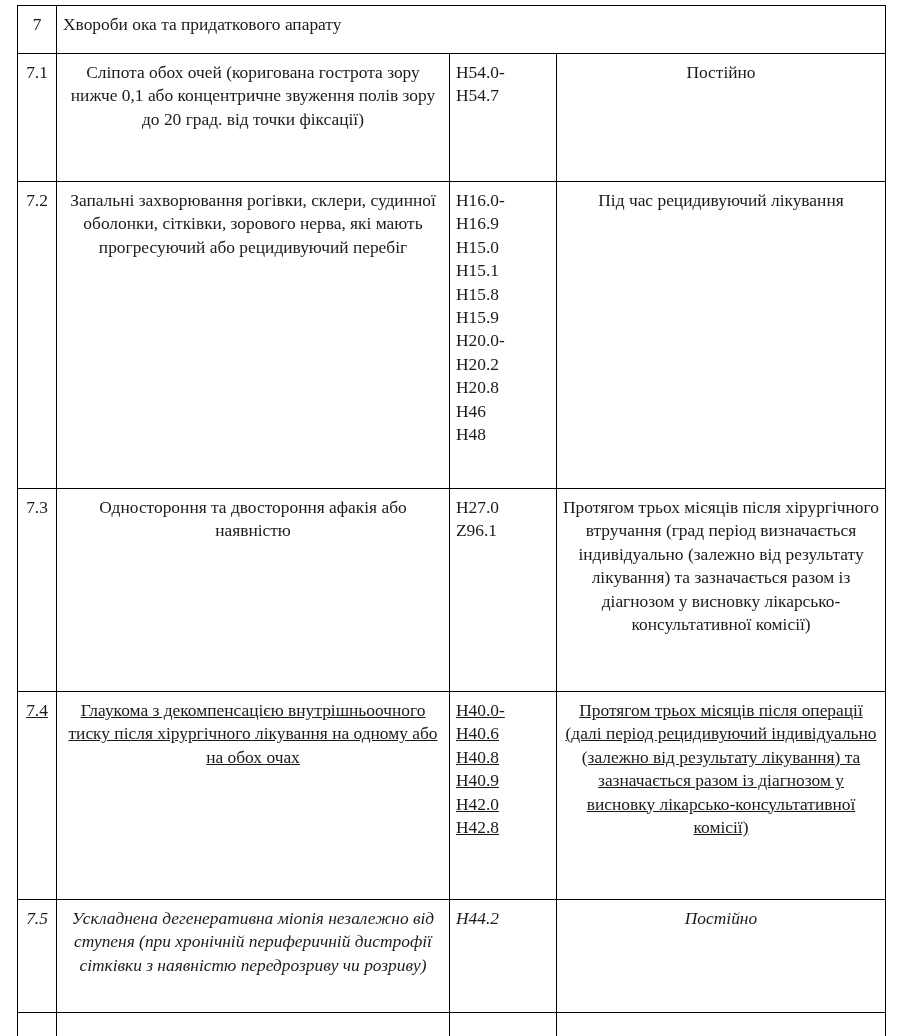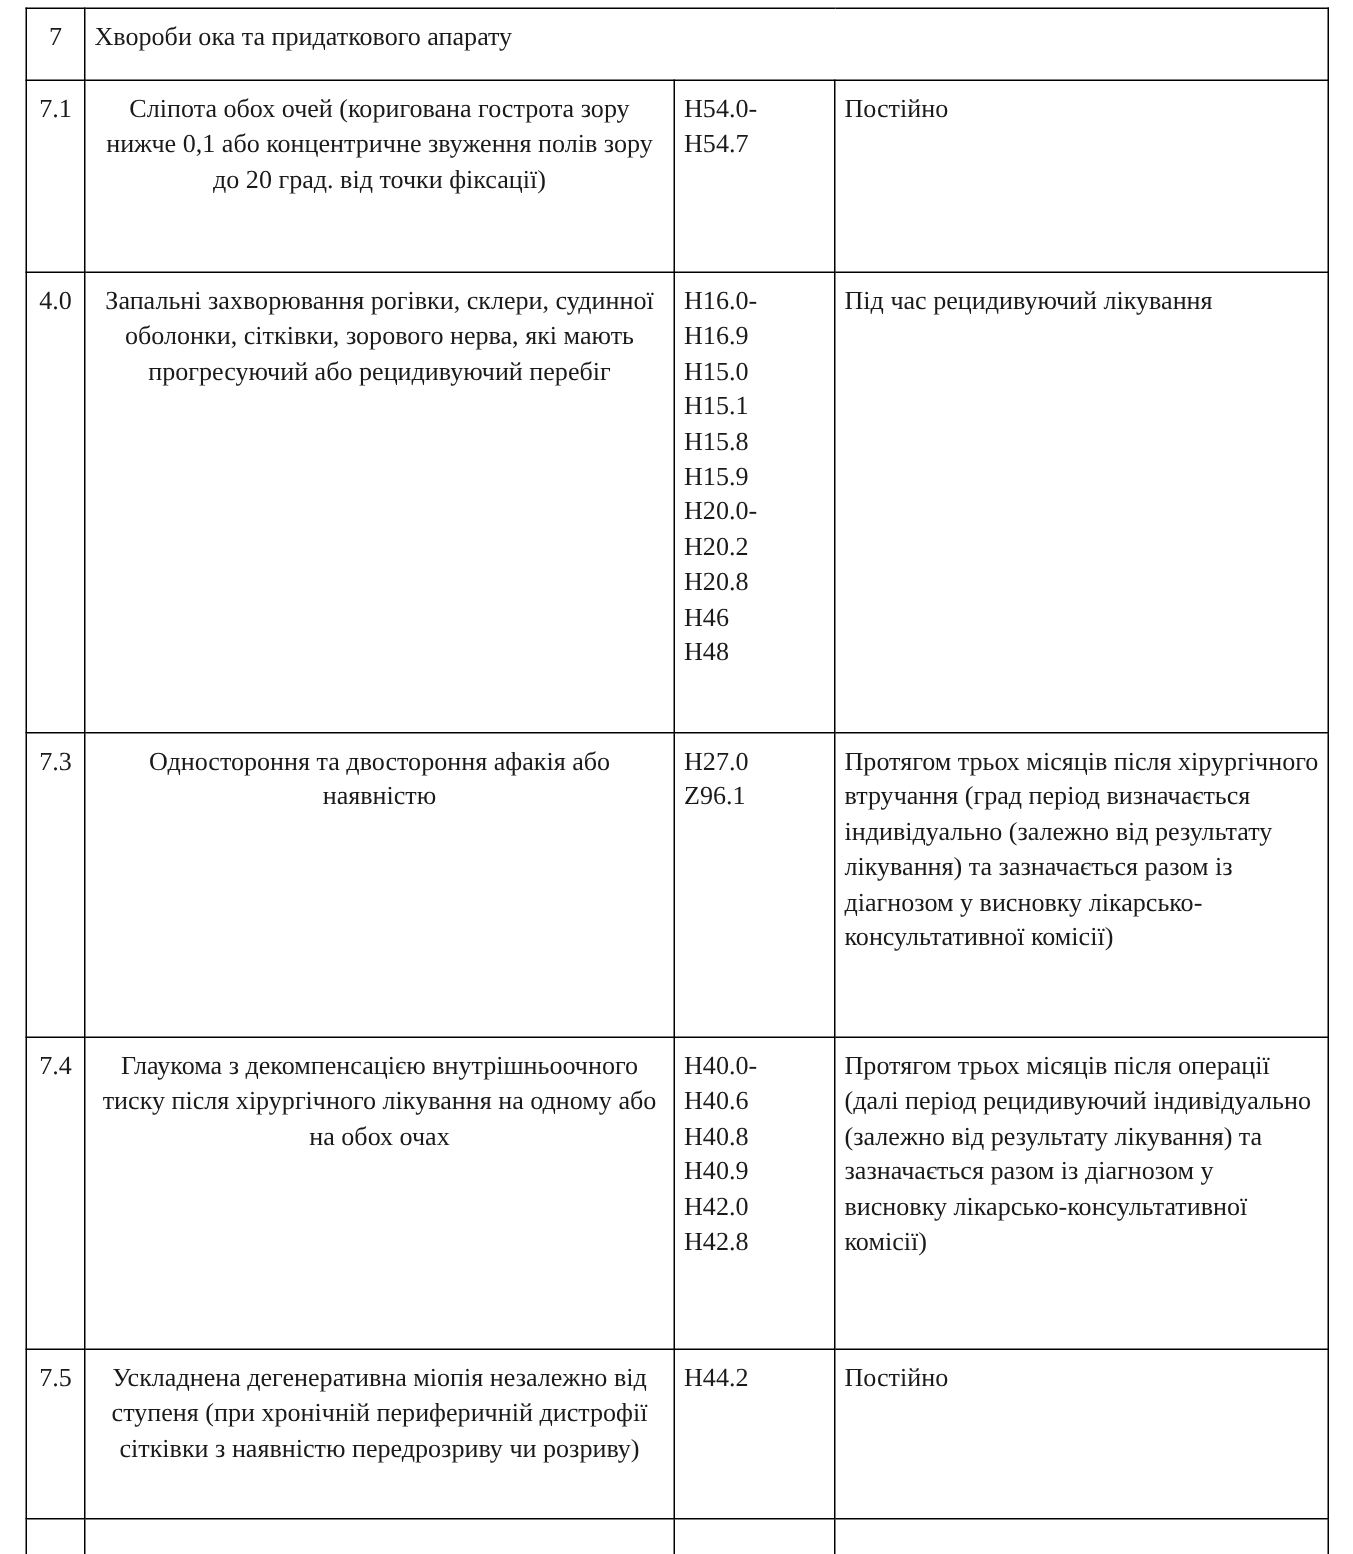--- a/index.html
+++ b/index.html
@@ -57,21 +57,21 @@
     padding-right: 4px;
   }
 
   td.code {
     text-align: left;
     padding-left: 3px;
     padding-right: 3px;
   }
 
   td.term {
-    text-align: left;
+    text-align: center;
     padding-left: 7px;
     padding-right: 5px;
   }
 
   td.section-title {
     text-align: left;
     padding-left: 7px;
     margin-left: 33px;
   }
 
@@ -86,22 +86,22 @@
   .desc-text, .term-text {
     display: block;
     white-space: pre-line;
   }
 
   
   tr.r-section td { height: 32px; }
   tr.r-71 td { height: 112px; }
   tr.r-72 td { height: 291px; }
   tr.r-73 td { height: 187px; }
-  tr.r-74 td { height: 192px; }
-  tr.r-75 td { height: 97px; }
+  tr.r-74 td { height: 192px; text-decoration: underline; }
+  tr.r-75 td { height: 97px; font-style: italic; }
   tr.r-next td { height: 24px; }
 
   tr.r-next td { border-bottom: none; }
 </style>
 </head>
 <body>
 
 <div class="page">
 
   <table class="reg-table">
@@ -135,21 +135,21 @@
             <span class="code-line">H54.7</span>
           </span>
         </td>
         <td class="term">
           <span class="term-text">Постійно</span>
         </td>
       </tr>
 
       <tr class="r-72">
         <td class="num">
-          <span>4.0</span>
+          <span>7.2</span>
         </td>
         <td class="desc">
           <span class="desc-text">Запальні захворювання рогівки, склери, судинної оболонки, сітківки, зорового нерва, які мають прогресуючий або рецидивуючий перебіг</span>
         </td>
         <td class="code">
           <span class="code-list">
             <span class="code-line">H16.0-</span>
             <span class="code-line">H16.9</span>
             <span class="code-line">H15.0</span>
             <span class="code-line">H15.1</span>

